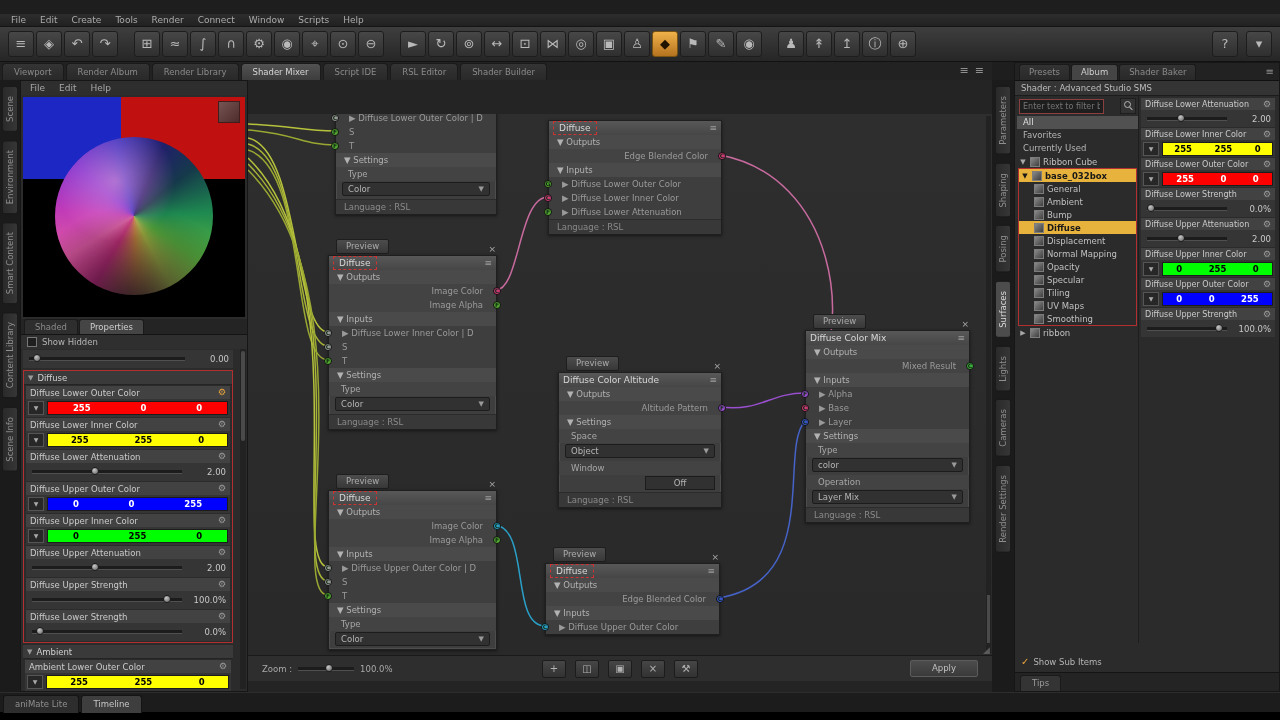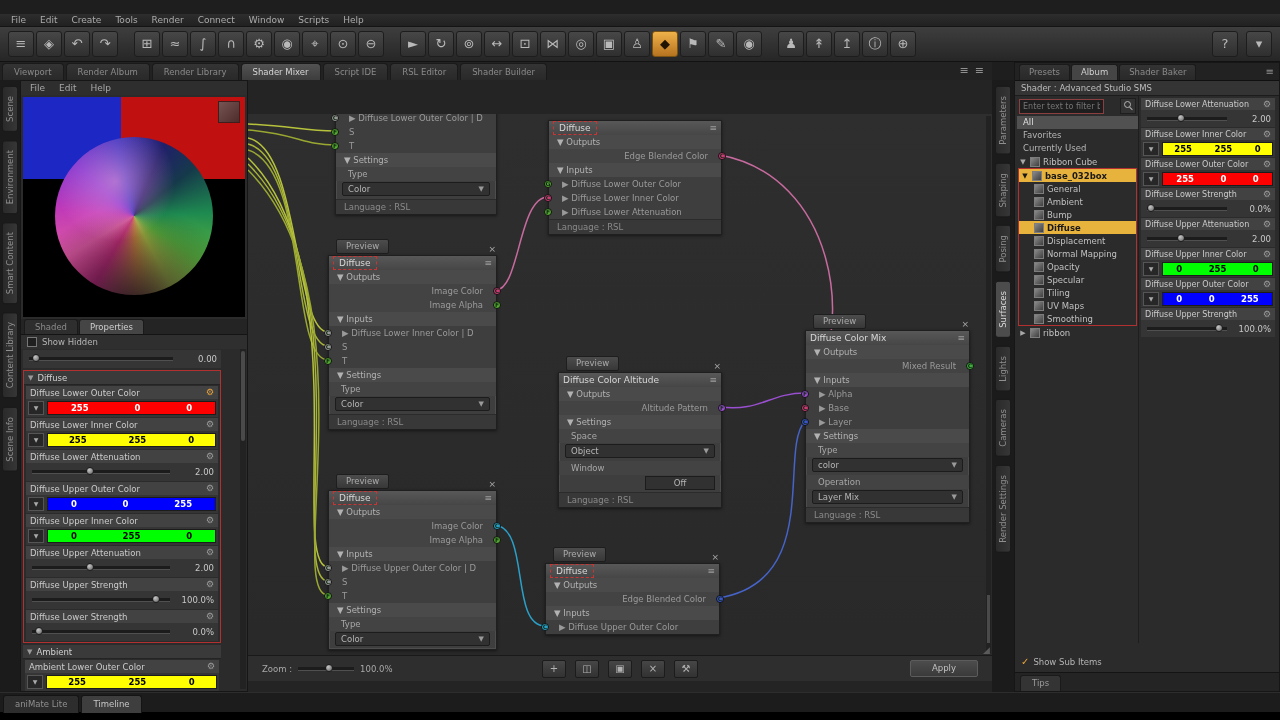--- a/index.html
+++ b/index.html
@@ -60,21 +60,21 @@
         #b0c040 84%, #d08a3c 91%, #d4327a 100%);}
   .nav-cube{position:absolute;right:5px;top:4px;width:20px;height:20px;background:linear-gradient(135deg,#666,#333);
             border:1px solid #222;opacity:.8;}
   .view-tabs{height:15px;background:#242424;border-bottom:1px solid #141414;padding-left:3px;}
   .vt{display:inline-block;height:14px;line-height:14px;padding:0 10px;font-size:8.5px;color:#8a8a8a;
       background:#2e2e2e;border:1px solid #1a1a1a;border-bottom:none;border-radius:3px 3px 0 0;margin-right:1px;}
   .vt.active{background:#454545;color:#cfcfcf;}
   .show-hidden{height:14px;display:flex;align-items:center;gap:5px;padding-left:6px;background:#2f2f2f;
                font-size:8.5px;color:#b5b5b5;}
   .chk{width:8px;height:8px;border:1px solid #777;background:#1f1f1f;display:inline-block;}
-  #lp-props{position:relative;margin-right:24px;}
+  #lp-props{position:relative;margin-right:12px;}
   .prop{margin:1px 2px;}
   .prop-label-row{height:13px;background:#424242;display:flex;align-items:center;
                   font-size:8.5px;color:#cbcbcb;padding:0 4px;}
   .prop-label{flex:1;white-space:nowrap;overflow:hidden;}
   .gear{font-size:9px;line-height:13px;}
   .prop-value-row{height:16px;display:flex;align-items:center;gap:3px;padding:1px 2px;background:#353535;}
   .cbtn{width:14px;height:12px;flex:none;background:#272727;border:1px solid #555;
         font-size:6px;color:#aaa;text-align:center;line-height:12px;}
   .cbar{flex:1;height:12px;border:1px solid #1c1c1c;display:flex;align-items:center;
         justify-content:space-around;font-size:8.5px;font-weight:bold;}

